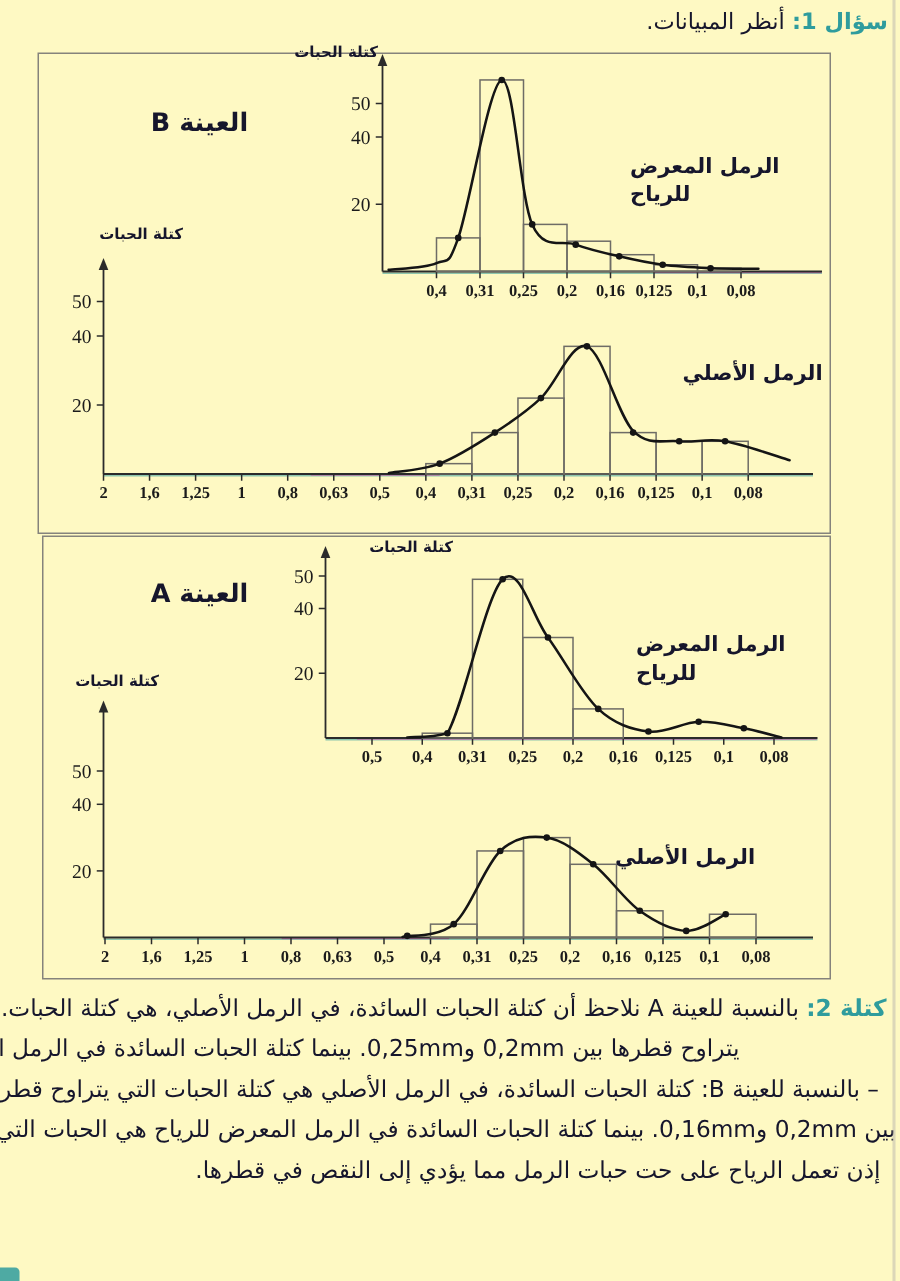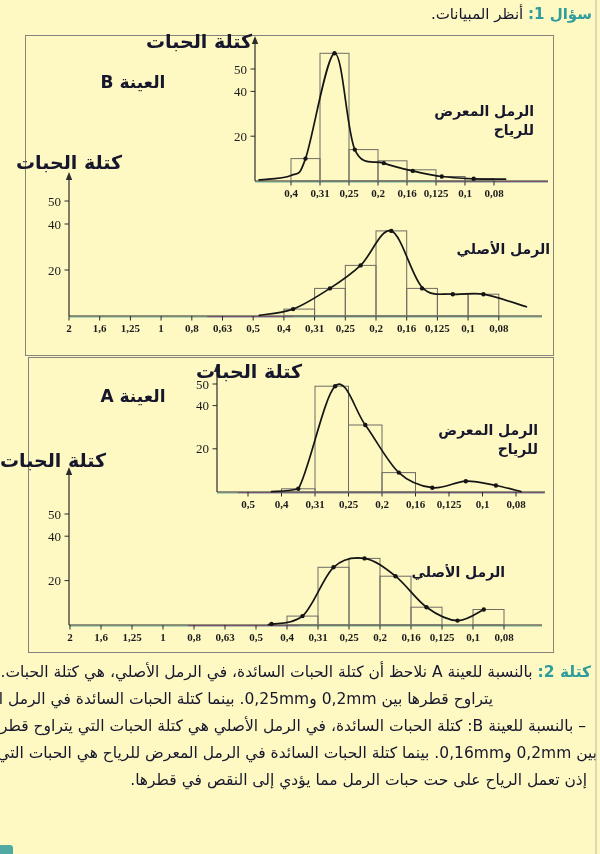--- a/index.html
+++ b/index.html
@@ -11,26 +11,26 @@
   .q1{position:absolute;top:5px;right:8px;direction:rtl;font-size:15px;white-space:nowrap;}
   .qtag{color:var(--teal,#2f9c9d);font-weight:bold;}
   .sample{position:absolute;width:90px;text-align:center;font-weight:bold;font-size:17px;direction:rtl;}
   #sampleB{left:88px;top:72px;}
   #sampleA{left:88px;top:386px;}
   .chart{position:absolute;}
   #chart-b1{left:175px;top:33px;}
   #chart-b2{left:30px;top:165px;}
   #chart-a1{left:195px;top:360px;}
   #chart-a2{left:30px;top:462px;}
-  .ylab{position:absolute;font-size:19px;font-weight:bold;direction:rtl;text-align:right;white-space:nowrap;}
+  .ylab{position:absolute;font-size:10px;font-weight:bold;direction:rtl;text-align:right;white-space:nowrap;}
   #yl-b1{left:180px;top:30px;width:72px;}
   #yl-b2{left:48px;top:151px;width:74px;}
   #yl-a1{left:226px;top:360px;width:76px;}
   #yl-a2{left:40px;top:449px;width:66px;}
-  .ctitle{position:absolute;font-size:14px;font-weight:bold;direction:rtl;text-align:right;line-height:19px;}
+  .ctitle{position:absolute;font-size:14px;font-weight:bold;direction:rtl;text-align:left;line-height:19px;}
   #t-b1{left:420px;top:102px;width:114px;}
   #t-b2{left:455px;top:240px;width:95px;}
   #t-a1{left:424px;top:421px;width:114px;}
   #t-a2{left:410px;top:563px;width:95px;}
   .xtl{font-family:"Liberation Serif",serif;font-weight:bold;font-size:11px;fill:#1b1b1b;}
   .ytl{font-family:"Liberation Serif",serif;font-size:13px;fill:#1b1b1b;}
   .q2{position:absolute;left:2px;top:659px;width:595px;direction:rtl;font-size:15.5px;}
   .qline{height:27px;line-height:27px;text-align:right;white-space:nowrap;overflow:visible;}
   .l1{padding-right:6px;}
   .l2{padding-right:104px;}

